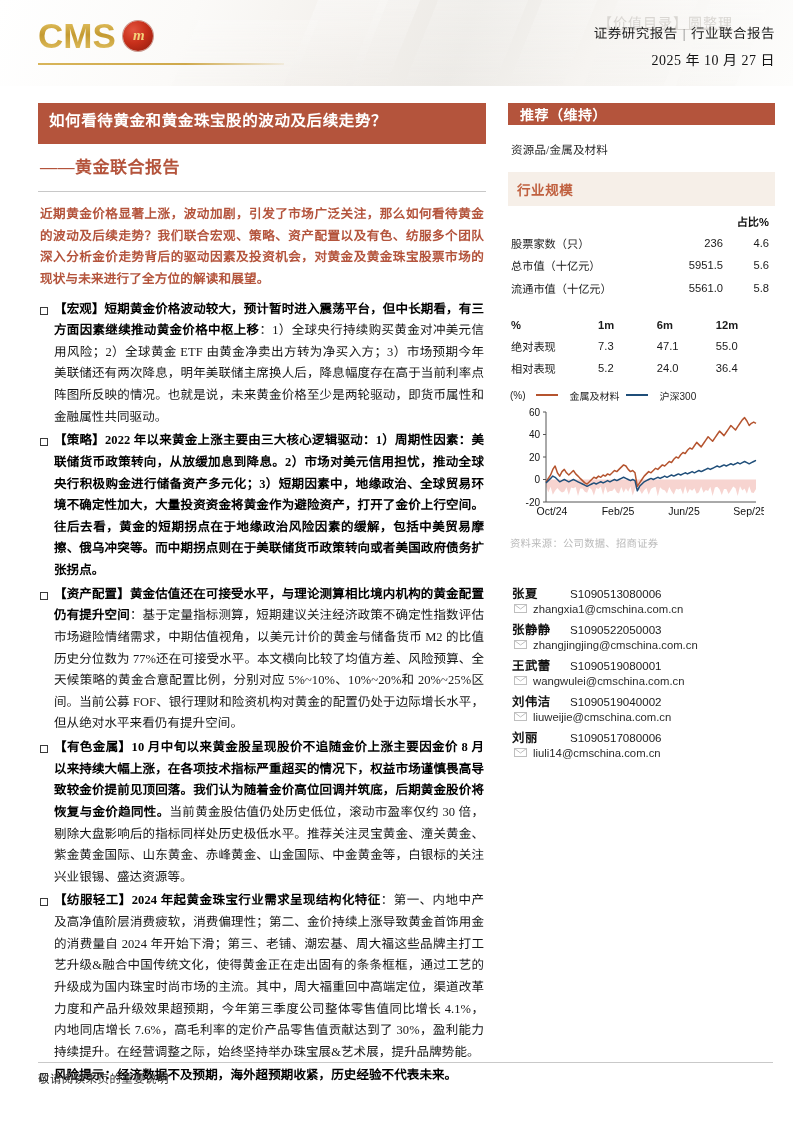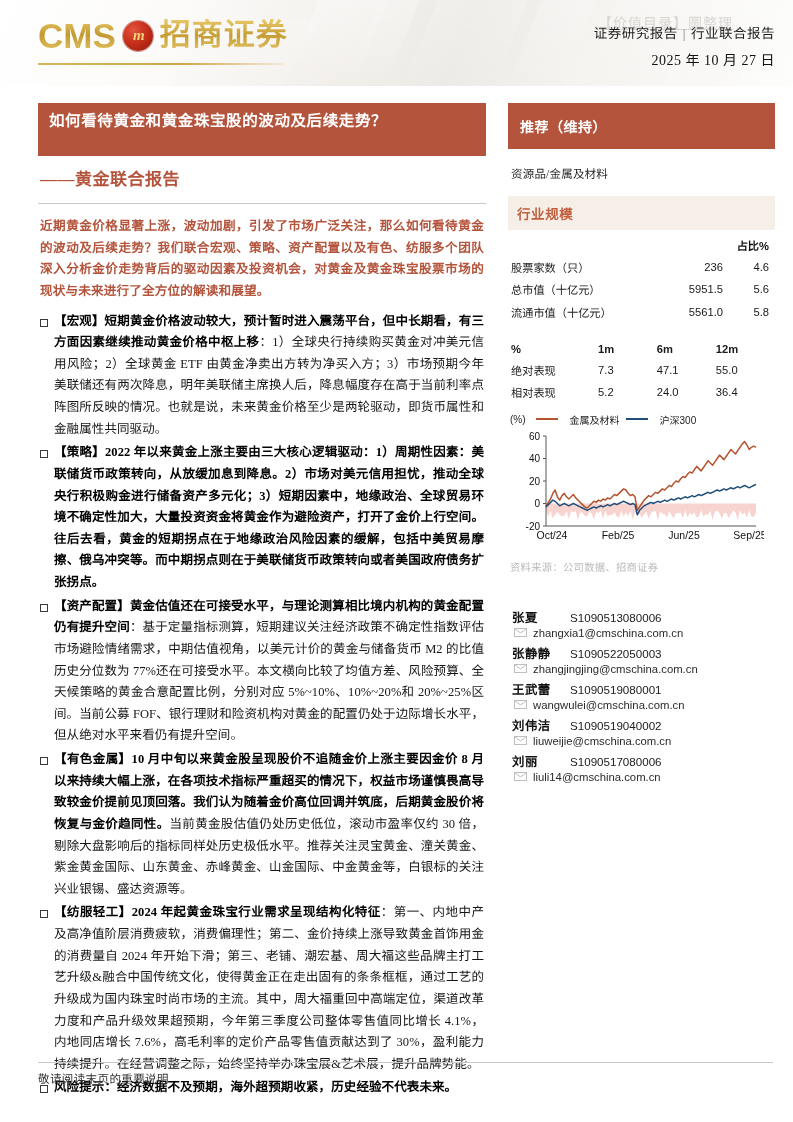--- a/index.html
+++ b/index.html
@@ -148,21 +148,21 @@
     padding: 17px 18px 0 8px;
   }
 
   
   .title-banner {
     background: #b4543c;
     color: #ffffff;
     font-weight: bold;
     font-size: 15.5px;
     letter-spacing: .6px;
-    padding: 9px 10px 25px 11px;
+    padding: 9px 10px 13px 11px;
     line-height: 1.2;
     font-family: "Liberation Serif", "DejaVu Serif", serif;
   }
   .subtitle {
     color: #b4543c;
     font-weight: bold;
     font-size: 17px;
     letter-spacing: .5px;
     padding: 14px 2px 13px 2px;
     border-bottom: 1.6px solid #c8c8c8;
@@ -206,21 +206,21 @@
 
   .risk { margin-top: 2px; }
   .risk .all-bold { font-weight: bold; color: #000; }
 
   
   .rec-banner {
     background: #b4543c;
     color: #ffffff;
     font-weight: bold;
     font-size: 14px;
-    padding: 13px 12px;
+    padding: 1px 12px;
     letter-spacing: .5px;
   }
   .side-sub {
     font-size: 11.5px;
     color: #2a2a2a;
     padding: 16px 3px 15px 3px;
     letter-spacing: .2px;
   }
   .side-head {
     background: #f6efe8;
@@ -360,21 +360,20 @@
       <div class="chev" style="left:180px;top:20px;width:120px;height:90px;opacity:.35;"></div>
     </div>
 
     <div class="watermark-top">【价值目录】圆整理</div>
 
     <div class="header-logo">
       <span class="logo-cms">CMS</span>
       <span class="logo-seal">
         <span>m</span>
       </span>
-      <span class="logo-cn">招商证券</span>
     </div>
     <div class="logo-underline"></div>
 
     <div class="header-right">
       <div class="hr-line1">
         <span>证券研究报告</span><span class="sep">|</span><span>行业联合报告</span>
       </div>
       <div class="hr-line2">2025 年 10 月 27 日</div>
     </div>
   </div>

